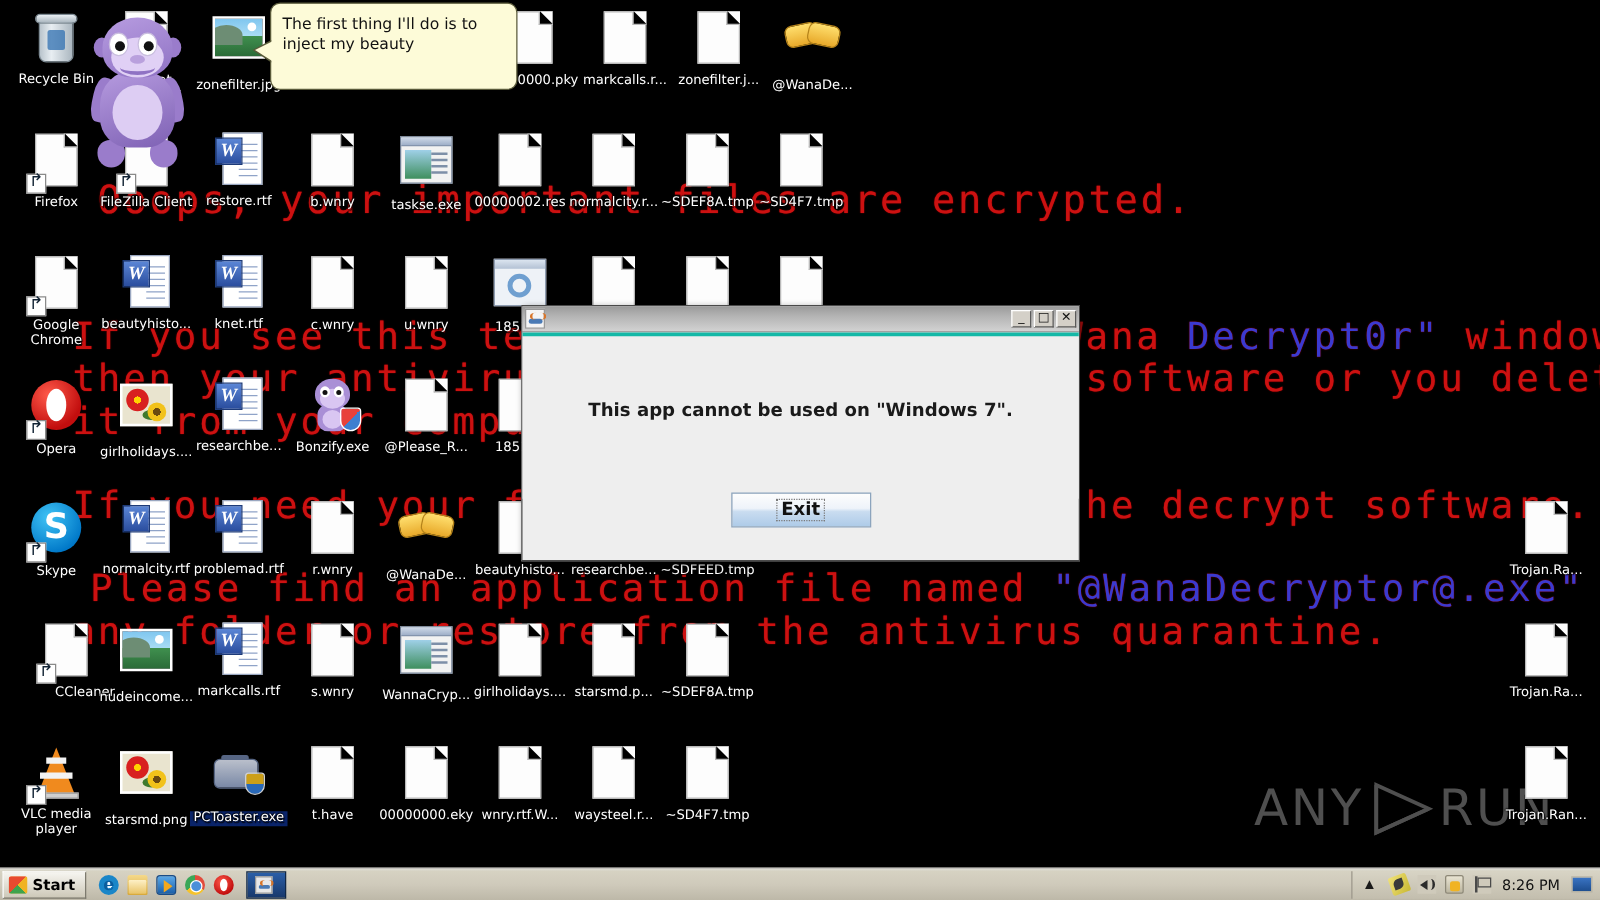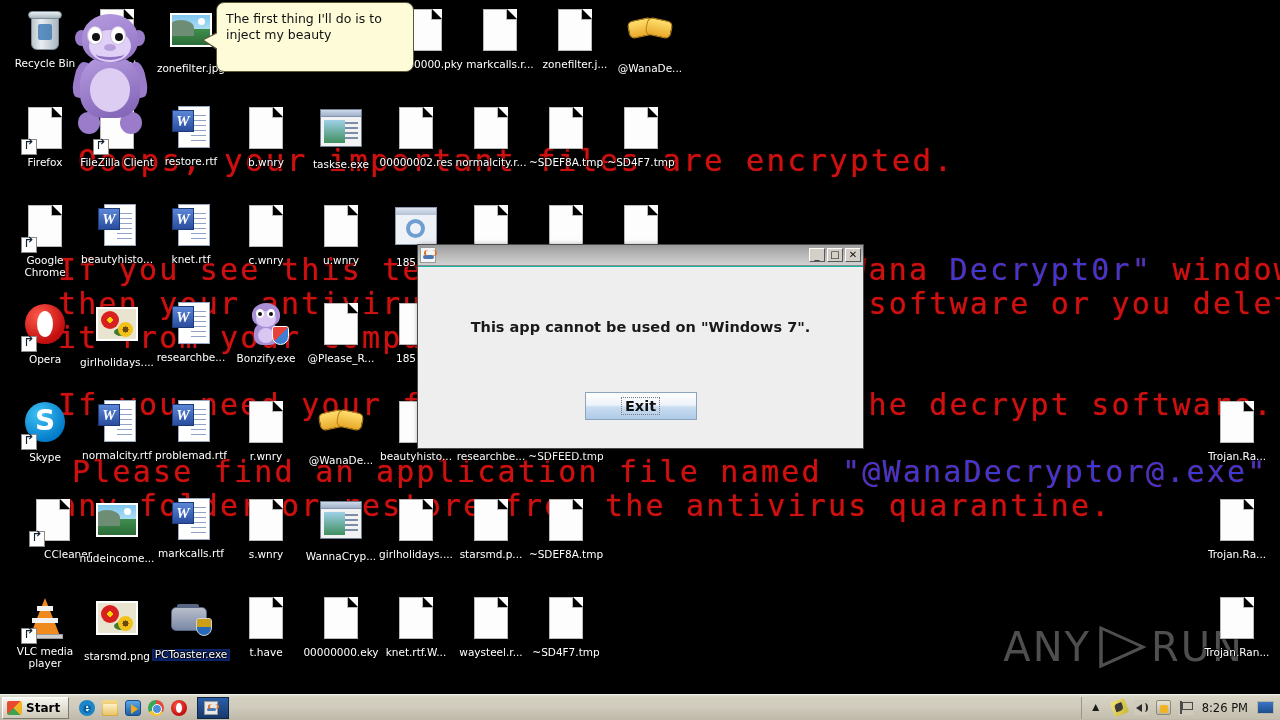--- a/index.html
+++ b/index.html
@@ -226,21 +226,21 @@
   }
   #java-dialog .tb-spacer { flex: 1 1 auto; }
   #java-dialog .wbtn {
     width: 16px; height: 14px; margin-left: 2px; background: #d4d0c8;
     border: 1px solid #fff; border-right-color: #5a5a5a; border-bottom-color: #5a5a5a;
     position: relative; font-size: 10px; line-height: 12px; text-align: center;
     color: #111; font-family: "DejaVu Sans", sans-serif;
   }
   #java-dialog .body {
     position: relative; height: 133px; background: #eeeeee;
-    border-top: 1px solid #14b8a6;
+    border-top: 3px solid #14b8a6;
   }
   #java-dialog .msg {
     position: absolute; left: 0; right: 0; top: 52px; text-align: center;
     font-size: 14.5px; font-weight: bold; color: #1a1a1a;
     font-family: "DejaVu Sans", sans-serif;
   }
   #java-dialog .exitbtn {
     position: absolute; left: 50%; transform: translateX(-50%); top: 114px;
     width: 112px; height: 28px;
     background: linear-gradient(180deg,#fdfdfd 0%,#eef3fa 45%,#c9dcf0 55%,#aecbe8 100%);
@@ -809,21 +809,21 @@
       <div class="icon" style="left: 302px; top: 594px;">
         <div class="glyph">
           <div class="ic-page"></div>
         </div>
         <span class="lbl">00000000.eky</span>
       </div>
       <div class="icon" style="left: 377px; top: 594px;">
         <div class="glyph">
           <div class="ic-page"></div>
         </div>
-        <span class="lbl">knet.rtf.W...</span>
+        <span class="lbl">wnry.rtf.W...</span>
       </div>
       <div class="icon" style="left: 452px; top: 594px;">
         <div class="glyph">
           <div class="ic-page"></div>
         </div>
         <span class="lbl">waysteel.r...</span>
       </div>
       <div class="icon" style="left: 527px; top: 594px;">
         <div class="glyph">
           <div class="ic-page"></div>

